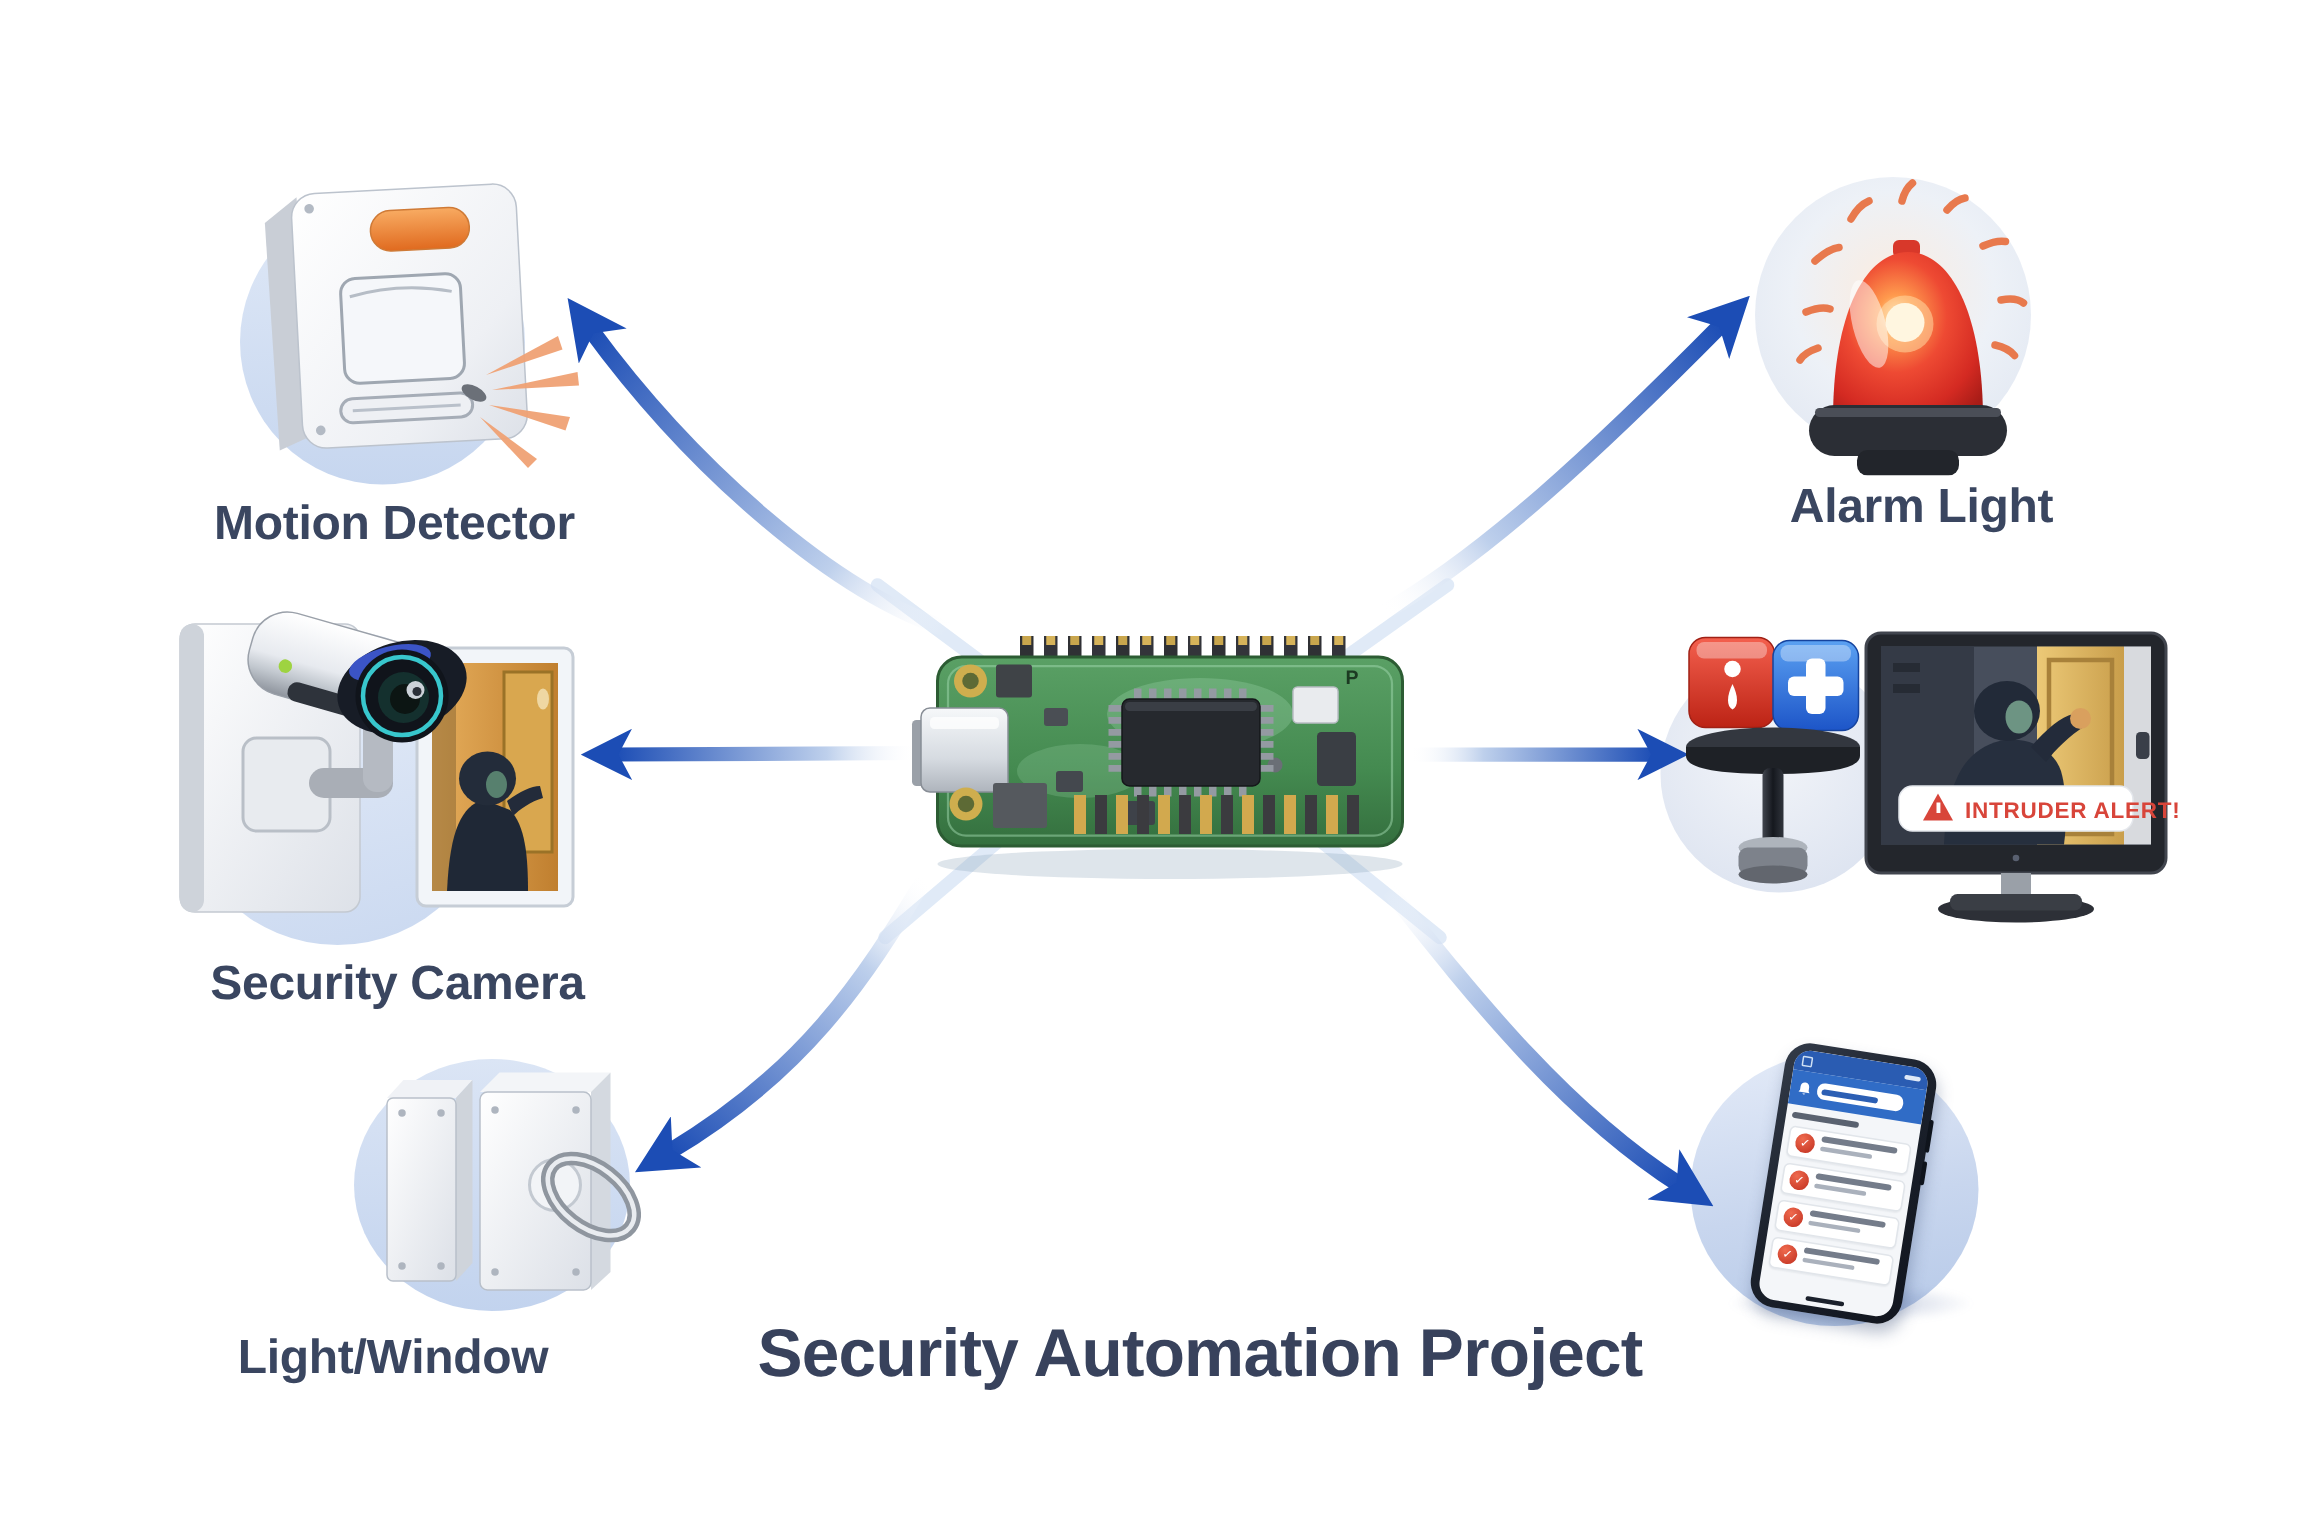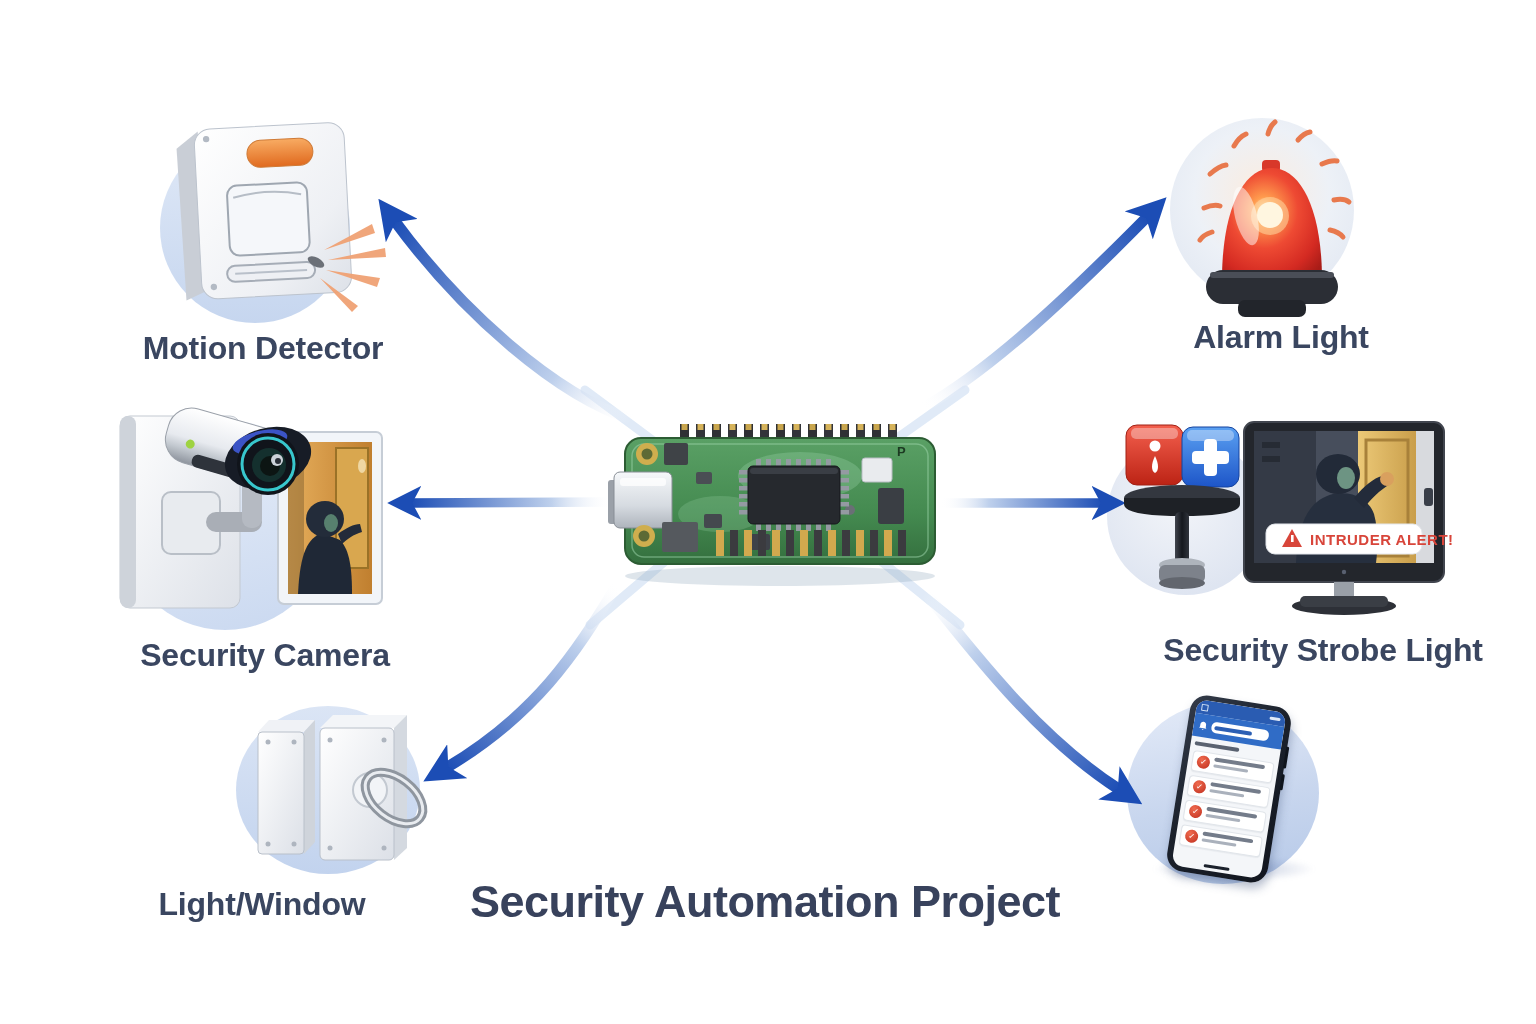--- a/index.html
+++ b/index.html
@@ -16,21 +16,21 @@
   .c-strobe{left:1107px;top:437px;width:158px;height:158px;background:radial-gradient(circle at 45% 40%,#f3f5f9 0%,#d7dfee 100%);}
   .c-phone{left:1127px;top:702px;width:192px;height:182px;background:linear-gradient(170deg,#e4ebf8 0%,#c8d6ee 55%,#b6c9e8 100%);}
   .phone-shadow{position:absolute;left:1152px;top:856px;width:164px;height:26px;border-radius:50%;
     background:radial-gradient(ellipse at center,rgba(88,112,165,.42) 0%,rgba(88,112,165,0) 70%);filter:blur(2px);z-index:2;}
   .icon{position:absolute;z-index:3;}
   .label{
     position:absolute;z-index:4;text-align:center;font-weight:bold;font-size:32px;
     color:#3a4660;letter-spacing:-0.2px;
   }
   .title{
-    position:absolute;z-index:4;left:470px;top:876px;width:660px;
+    position:absolute;z-index:4;left:470px;top:876px;width:660px;text-align:center;
     font-weight:bold;font-size:45px;color:#38425c;letter-spacing:-0.5px;
   }
   
   .phone{
     position:absolute;left:1178px;top:700px;width:102px;height:178px;z-index:3;
     transform:rotate(9deg);border-radius:17px;
     background:linear-gradient(125deg,#333b49 0%,#1b212c 45%,#12161f 100%);
     box-shadow:2px 6px 10px rgba(60,80,120,.35);padding:5px 6px;box-sizing:border-box;
   }
   .phone .btn{position:absolute;background:#0f141c;border-radius:2px;}
@@ -529,16 +529,15 @@
       <div class="homebar">
           <i></i>
         </div>
     </div>
   </div>
 
   <div class="label" style="left:65px;top:637px;width:400px;">Security Camera</div>
   <div class="label" style="left:63px;top:330px;width:400px;">Motion Detector</div>
   <div class="label" style="left:62px;top:886px;width:400px;">Light/Window</div>
   <div class="label" style="left:1081px;top:319px;width:400px;">Alarm Light</div>
-  <div class="label" style="left:1113px;top:632px;width:420px;">Security Strobe Light</div>
 
   <div class="title">Security Automation Project</div>
 </div>
 
 </body></html>

